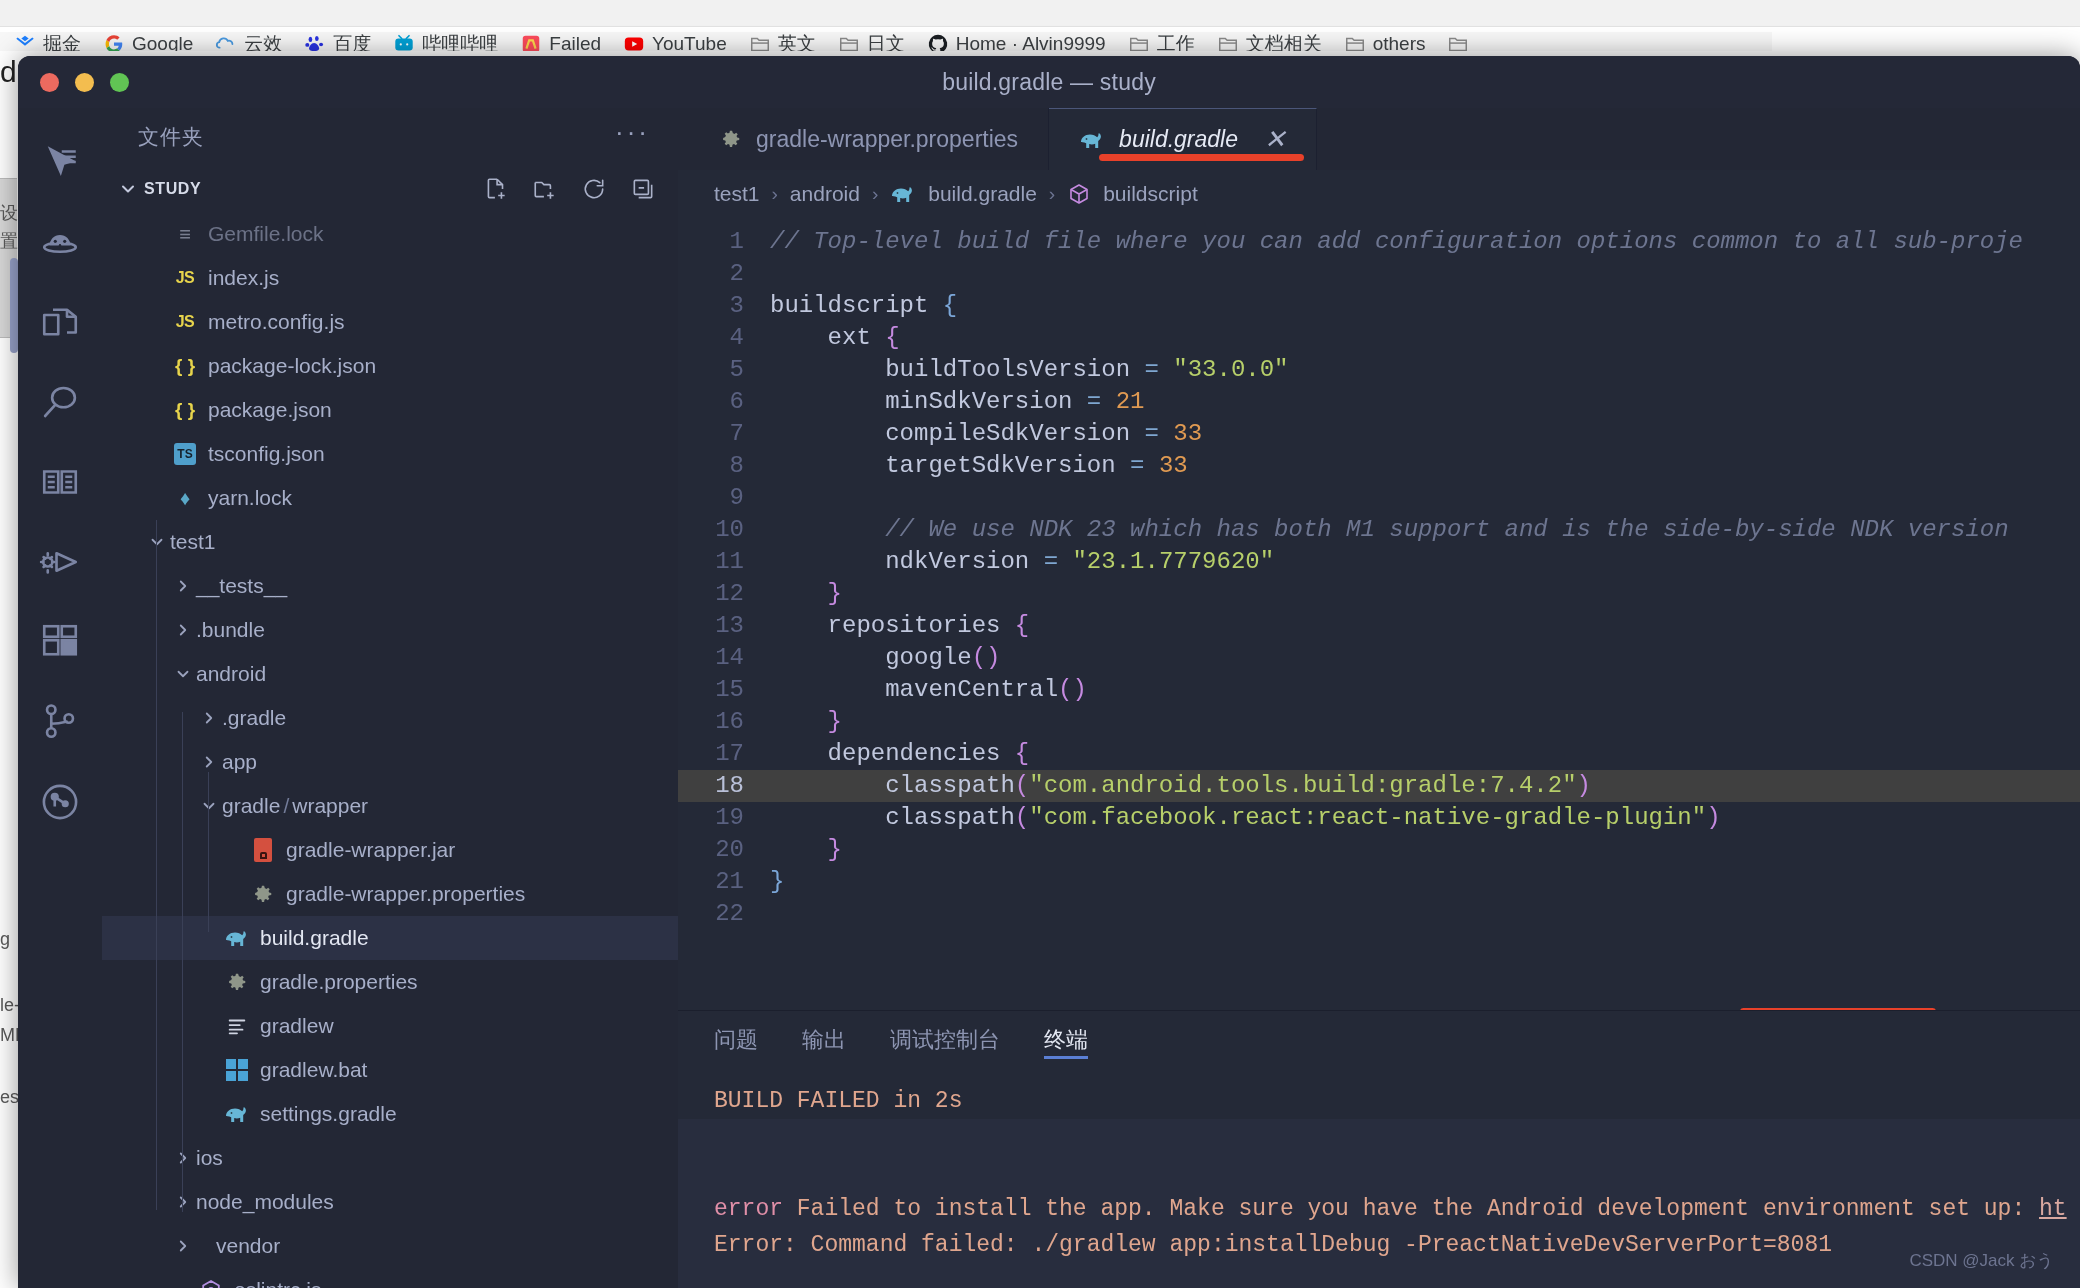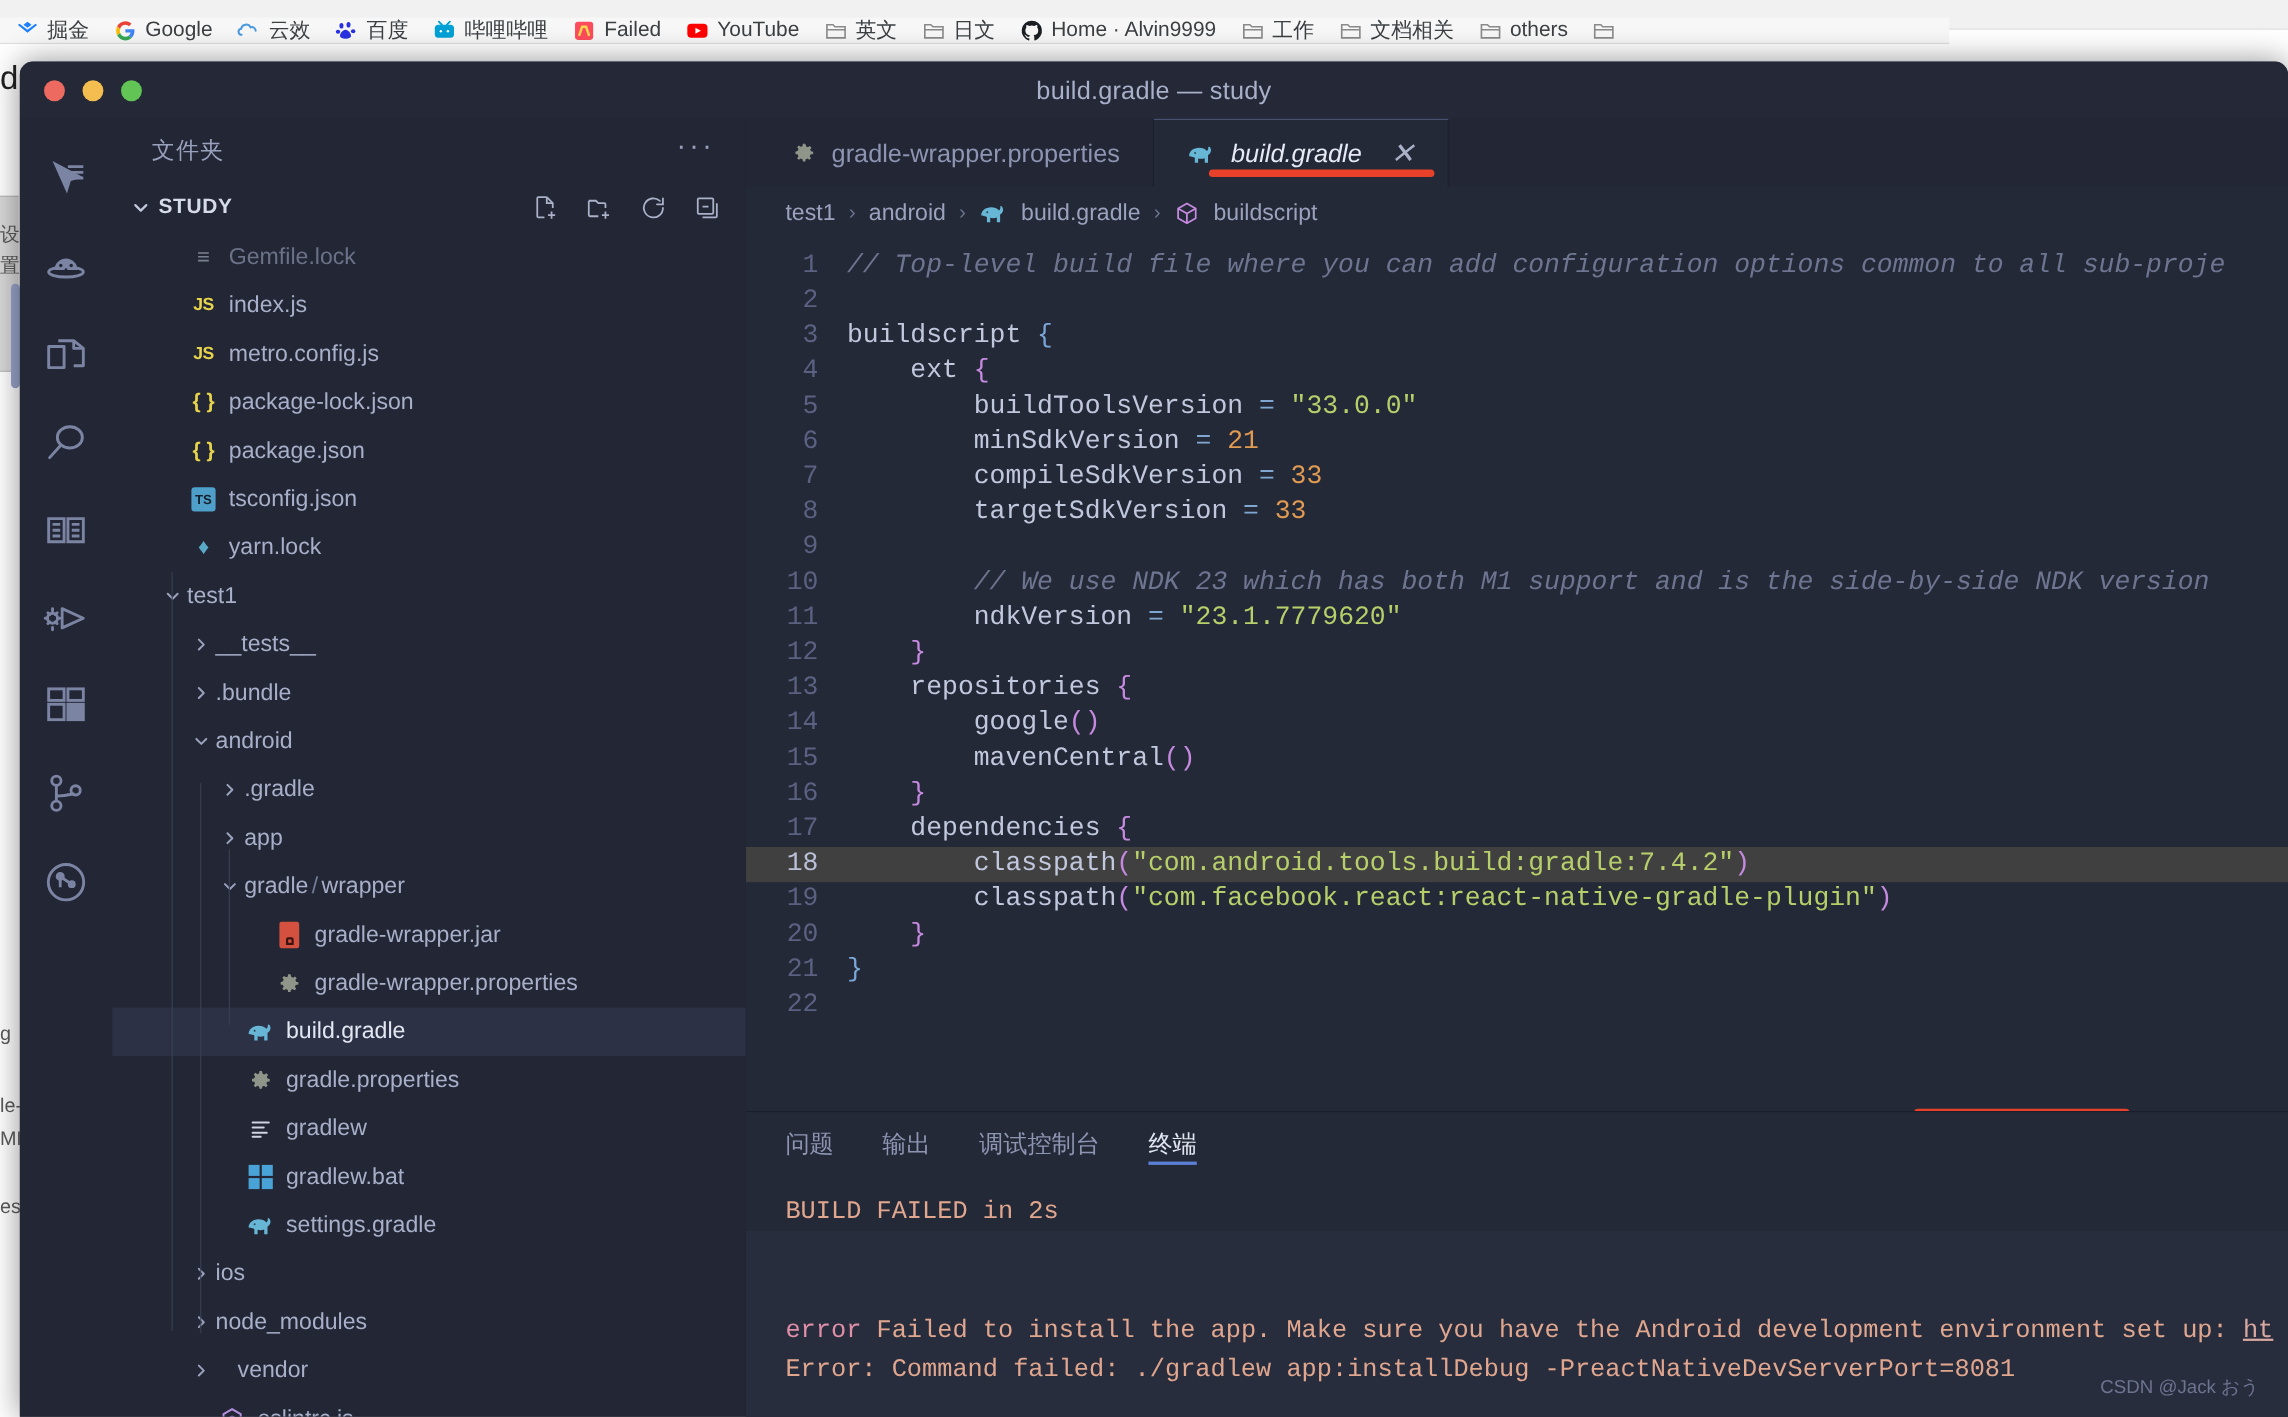--- a/index.html
+++ b/index.html
@@ -14,21 +14,21 @@
   #browser-bg {
     position: absolute; inset: 0;
     background: #ffffff;
   }
   #browser-chrome-top {
     position: absolute; left: 0; top: 0; width: 2080px; height: 27px;
     background: #f1f1f1;
     border-bottom: 1px solid #e2e2e2;
   }
   #bookmark-bar {
-    position: absolute; left: 0; top: 16px; width: 1772px; height: 24px;
+    position: absolute; left: 0; top: 32px; width: 1772px; height: 24px;
     background: #f7f7f7;
     display: flex; align-items: center;
     padding-left: 14px;
     gap: 22px;
     border-bottom: 1px solid #dfdfdf;
     overflow: hidden;
   }
   .bm {
     display: flex; align-items: center; gap: 7px;
     font-size: 19px; color: #3c4043;
@@ -127,21 +127,21 @@
     margin-left: auto; color: #99a1bd; font-size: 26px; letter-spacing: 3px;
     line-height: 10px; padding-bottom: 10px;
   }
   #folder-row {
     height: 46px; flex: 0 0 46px;
     display: flex; align-items: center;
     padding: 0 22px 0 16px;
   }
   #folder-chevron { color: #c3c9dd; margin-right: 6px; display:flex; }
   #folder-name {
-    font-size: 19px; font-weight: bold; color: #d6dbe9; letter-spacing: .6px;
+    font-size: 16px; font-weight: bold; color: #d6dbe9; letter-spacing: .6px;
   }
   #folder-actions { margin-left: auto; display: flex; gap: 23px; color: #aab1c9; }
   #folder-actions span { display: flex; }
 
   #tree {
     flex: 1 1 auto; position: relative; overflow: hidden;
     padding-top: 0px;
   }
   .tree-row {
     height: 44px;

